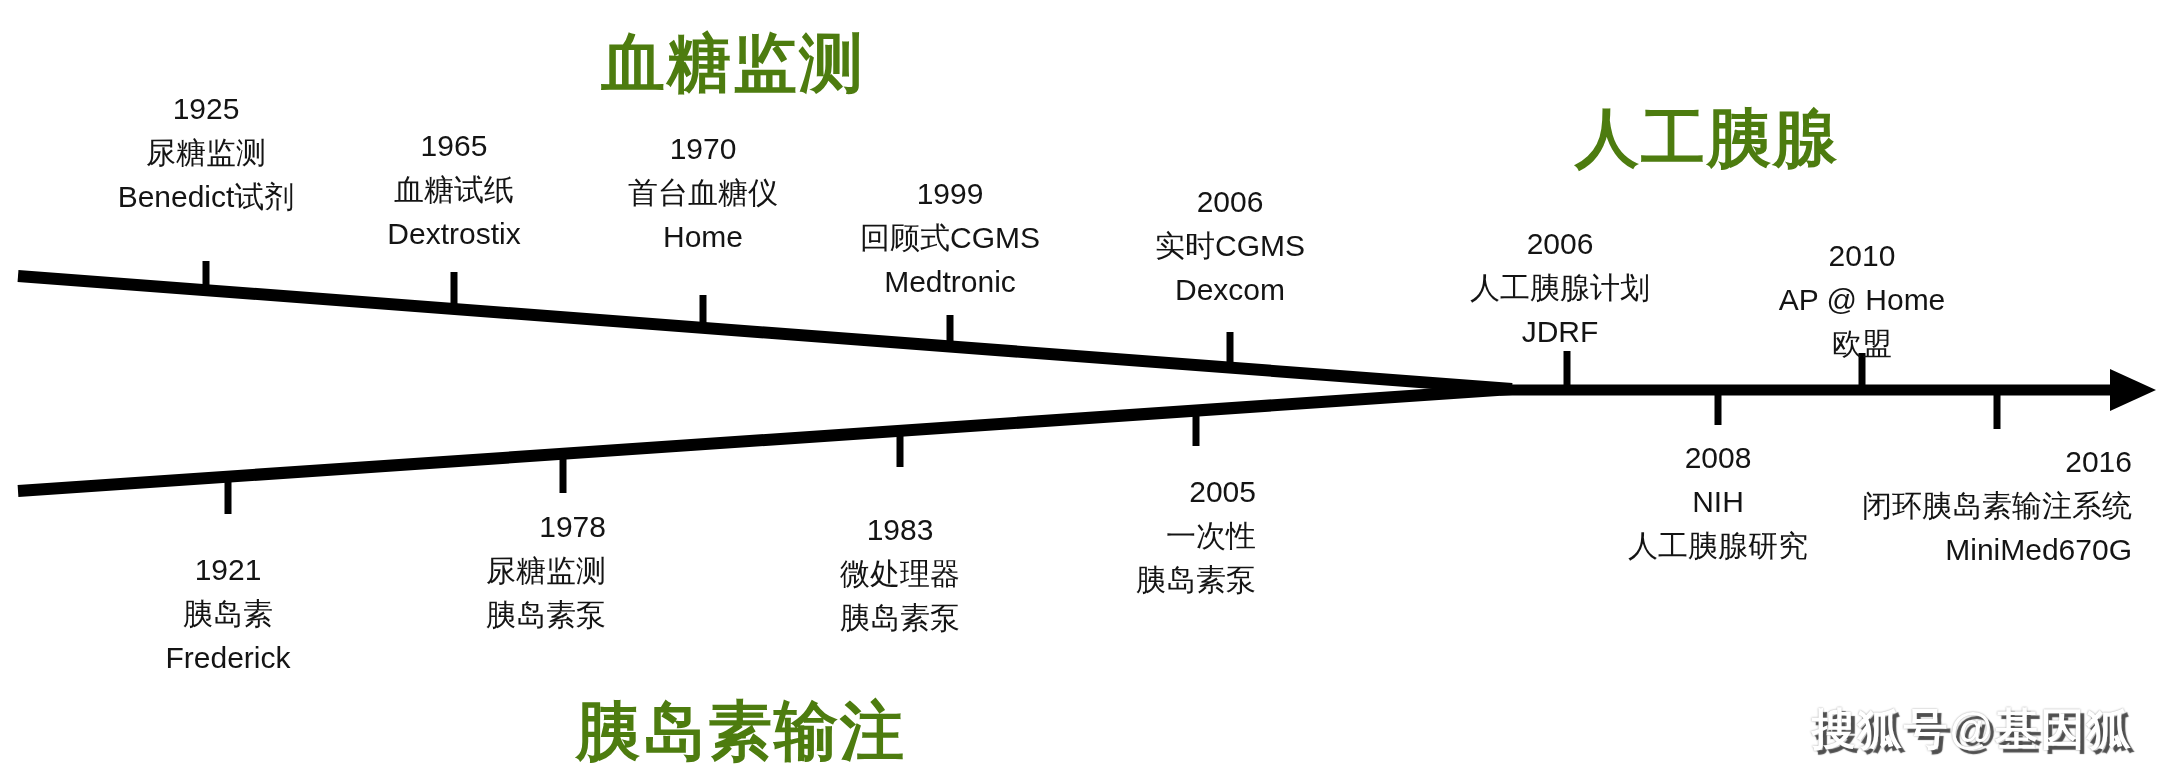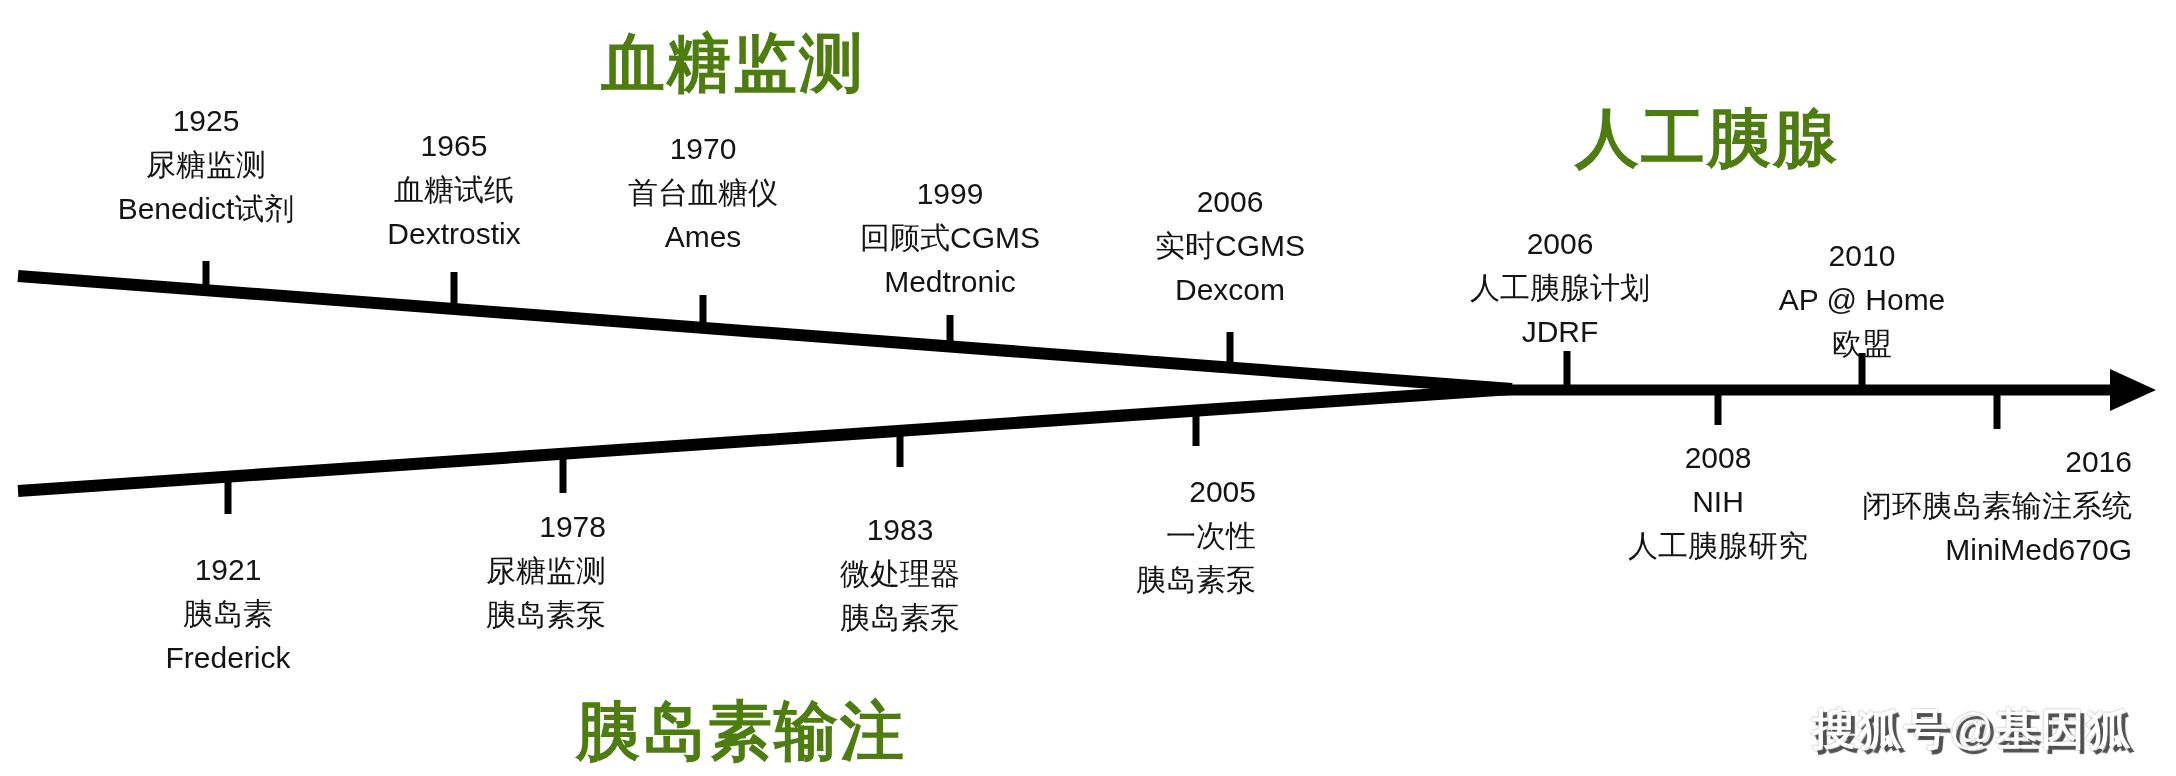--- a/index.html
+++ b/index.html
@@ -73,34 +73,34 @@
       <line x1="1718" y1="389" x2="1718" y2="425" stroke-width="7"></line>
       <line x1="1997" y1="389" x2="1997" y2="429" stroke-width="7"></line>
     </g>
     <polygon points="2110,369 2156,390 2110,411" fill="#000000"></polygon>
   </svg>
 
   <div class="section-title" style="left:733px; top:20px;">血糖监测</div>
   <div class="section-title" style="left:741px; top:688px;">胰岛素输注</div>
   <div class="section-title" style="left:1707px; top:95px;">人工胰腺</div>
 
-  <div class="event" style="left:206px; top:99px;">
+  <div class="event" style="left:206px; top:87px;">
     <div>1925</div>
     <div>尿糖监测</div>
     <div>Benedict试剂</div>
   </div>
   <div class="event" style="left:454px; top:124px;">
     <div>1965</div>
     <div>血糖试纸</div>
     <div>Dextrostix</div>
   </div>
   <div class="event" style="left:703px; top:127px;">
     <div>1970</div>
     <div>首台血糖仪</div>
-    <div>Ames</div>
+    <div>Home</div>
   </div>
   <div class="event" style="left:950px; top:172px;">
     <div>1999</div>
     <div>回顾式CGMS</div>
     <div>Medtronic</div>
   </div>
   <div class="event" style="left:1230px; top:180px;">
     <div>2006</div>
     <div>实时CGMS</div>
     <div>Dexcom</div>

